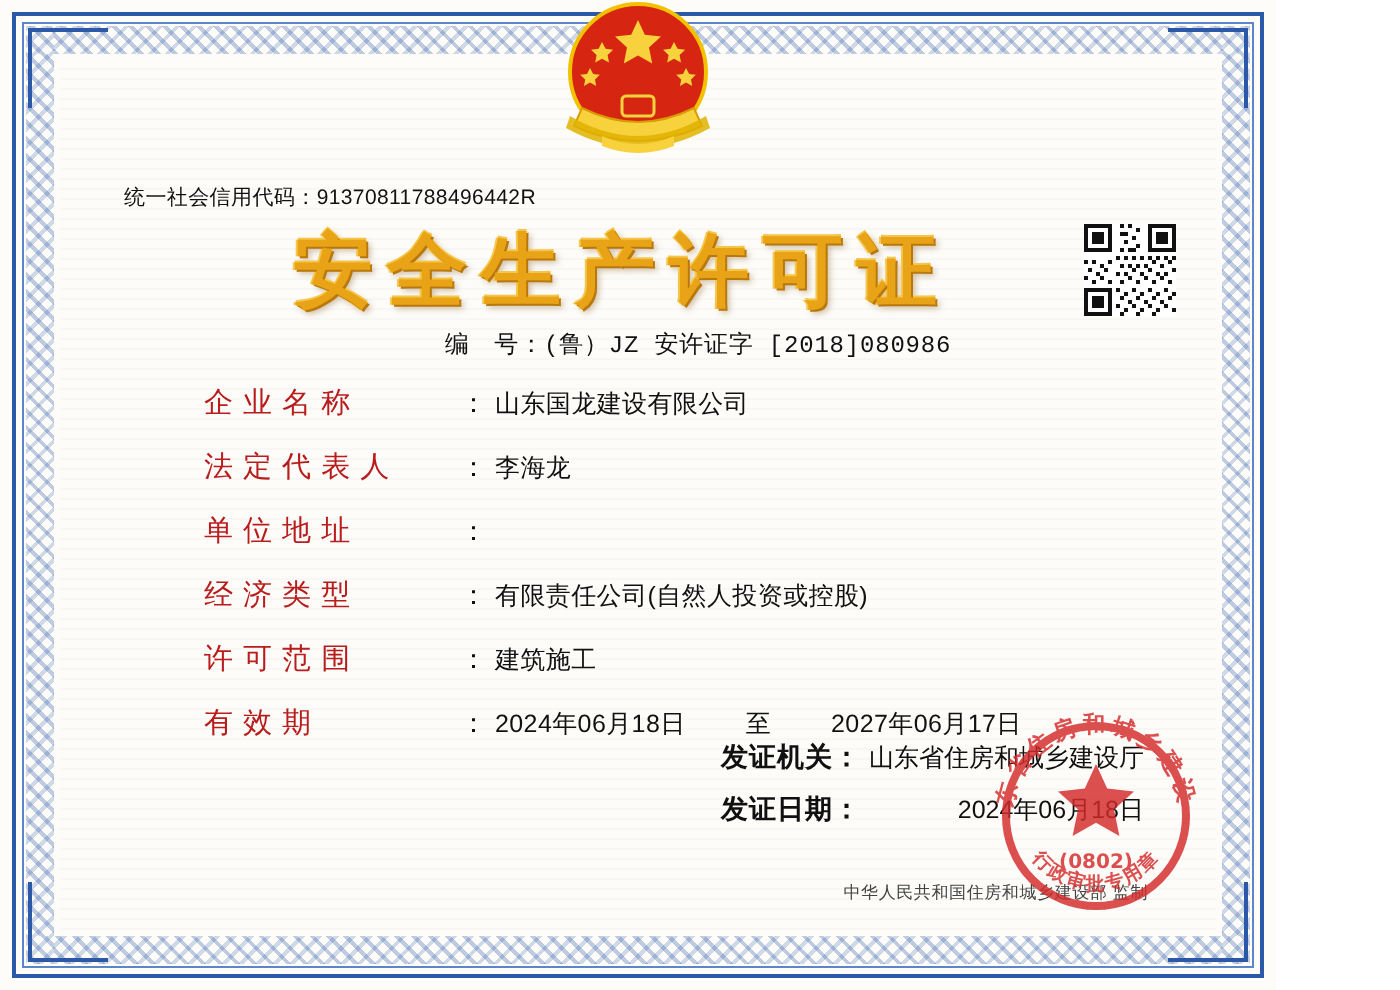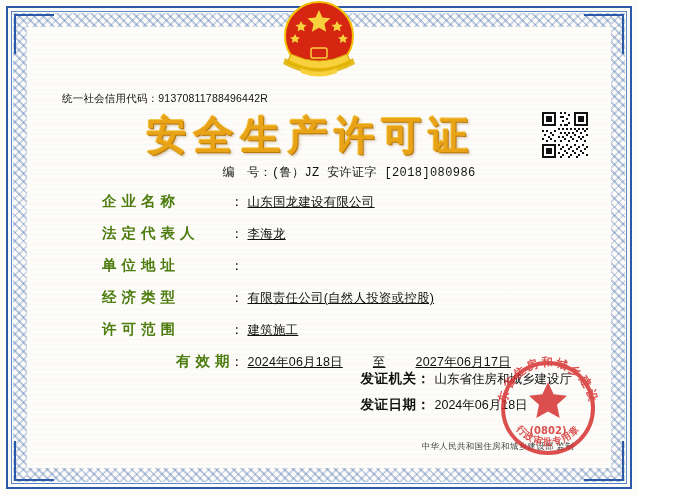--- a/index.html
+++ b/index.html
@@ -157,56 +157,55 @@
     display: flex;
     align-items: baseline;
     height: 32px;
     font-size: 13.5px;
     color: #101010;
   }
   .row .label {
     width: 128px;
     flex: 0 0 128px;
     font-size: 14.5px;
-    font-weight: bold;
+    font-weight: normal;
     letter-spacing: 0.5px;
-    color: #4d7c0f;
+    color: #b91c1c;
     white-space: nowrap;
   }
   .row .colon { margin: 0 4px 0 0; }
   .row .value {
     font-size: 12.5px;
     color: #111;
     letter-spacing: 0.2px;
     white-space: nowrap;
-    text-decoration: underline;
   }
   .row .value.mid {
     margin: 0 30px 0 30px;
   }
   .valid-line {
     display: flex;
     align-items: baseline;
-    text-align: right;
   }
 
   
   .issuer {
     position: absolute;
     right: 36px;
     top: 340px;
     text-align: left;
     font-size: 13px;
     color: #101010;
   }
   .issuer .irow {
     display: flex;
     align-items: baseline;
     height: 26px;
     white-space: nowrap;
+    justify-content: space-between;
   }
   .issuer .ilabel {
     font-weight: bold;
     font-size: 13.5px;
     letter-spacing: 0.5px;
   }
   .issuer .ivalue {
     font-size: 12.5px;
     margin-left: 4px;
   }

